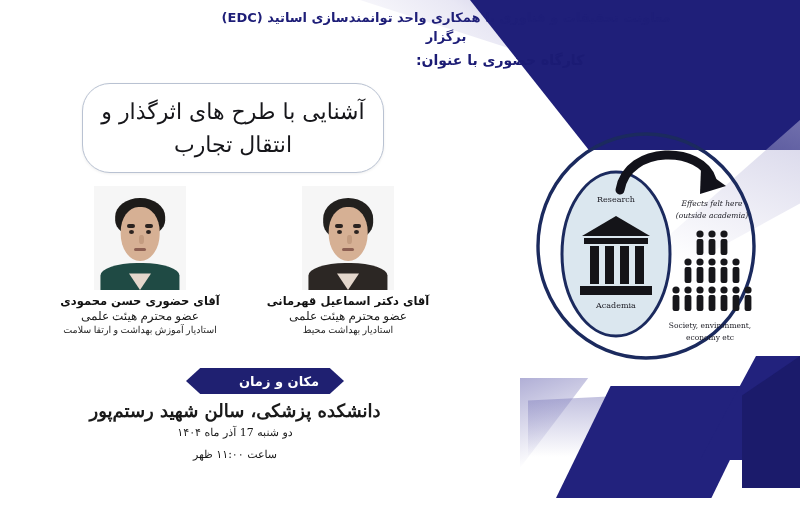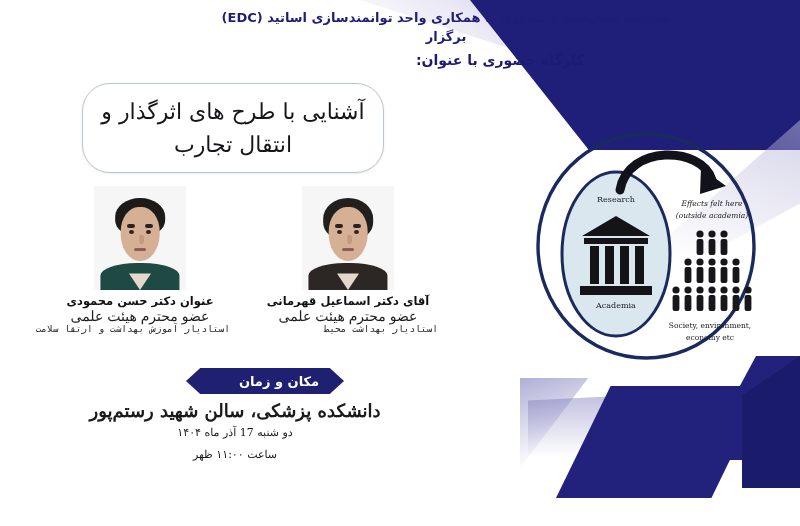--- a/index.html
+++ b/index.html
@@ -182,29 +182,28 @@
     background:#e4d7cc;
     clip-path:polygon(50% 100%,0 0,100% 0);
   }
 
   .sp-name{
     margin-top:4px;
     color:#111;font-weight:bold;font-size:11.5px;
     line-height:15px;
   }
   .sp-role{
-    color:#1d1d1d;font-size:14px;line-height:14px;
-    font-family:Liberation Sans, sans-serif;
+    color:#1d1d1d;font-size:12px;line-height:14px;
+    font-family:Liberation Serif, serif;
     text-align:center;
   }
   .sp-role2{
     color:#1d1d1d;font-size:9.5px;line-height:14px;
-    font-family:Liberation Mono, monospace;
+    font-family:Liberation Serif, serif;
     white-space:nowrap;
-    text-align:right;
   }
 
   
   .venue-banner{
     position:absolute;left:186px;top:368px;
     width:158px;height:26px;
     background:#1f2071;
     clip-path:polygon(0 50%,9% 0,91% 0,100% 50%,91% 100%,9% 100%);
     display:flex;align-items:center;justify-content:center;
   }
@@ -270,21 +269,21 @@
         <div class="hair"></div>
         <div class="face"></div>
         <div class="brow l"></div>
           <div class="brow r"></div>
         <div class="eye l"></div>
           <div class="eye r"></div>
         <div class="nose"></div>
         <div class="mouth"></div>
         <div class="collar"></div>
       </div>
-      <div class="sp-name">عنوان دکتر حسن محمودی</div>
+      <div class="sp-name">آقای حضوری حسن محمودی</div>
       <div class="sp-role">عضو محترم هیئت علمی</div>
       <div class="sp-role2">استادیار آموزش بهداشت و ارتقا سلامت</div>
     </div>
 
     <div class="speaker">
       <div class="photo p1">
         <div class="bg"></div>
         <div class="shoulders"></div>
         <div class="hair"></div>
         <div class="face"></div>

